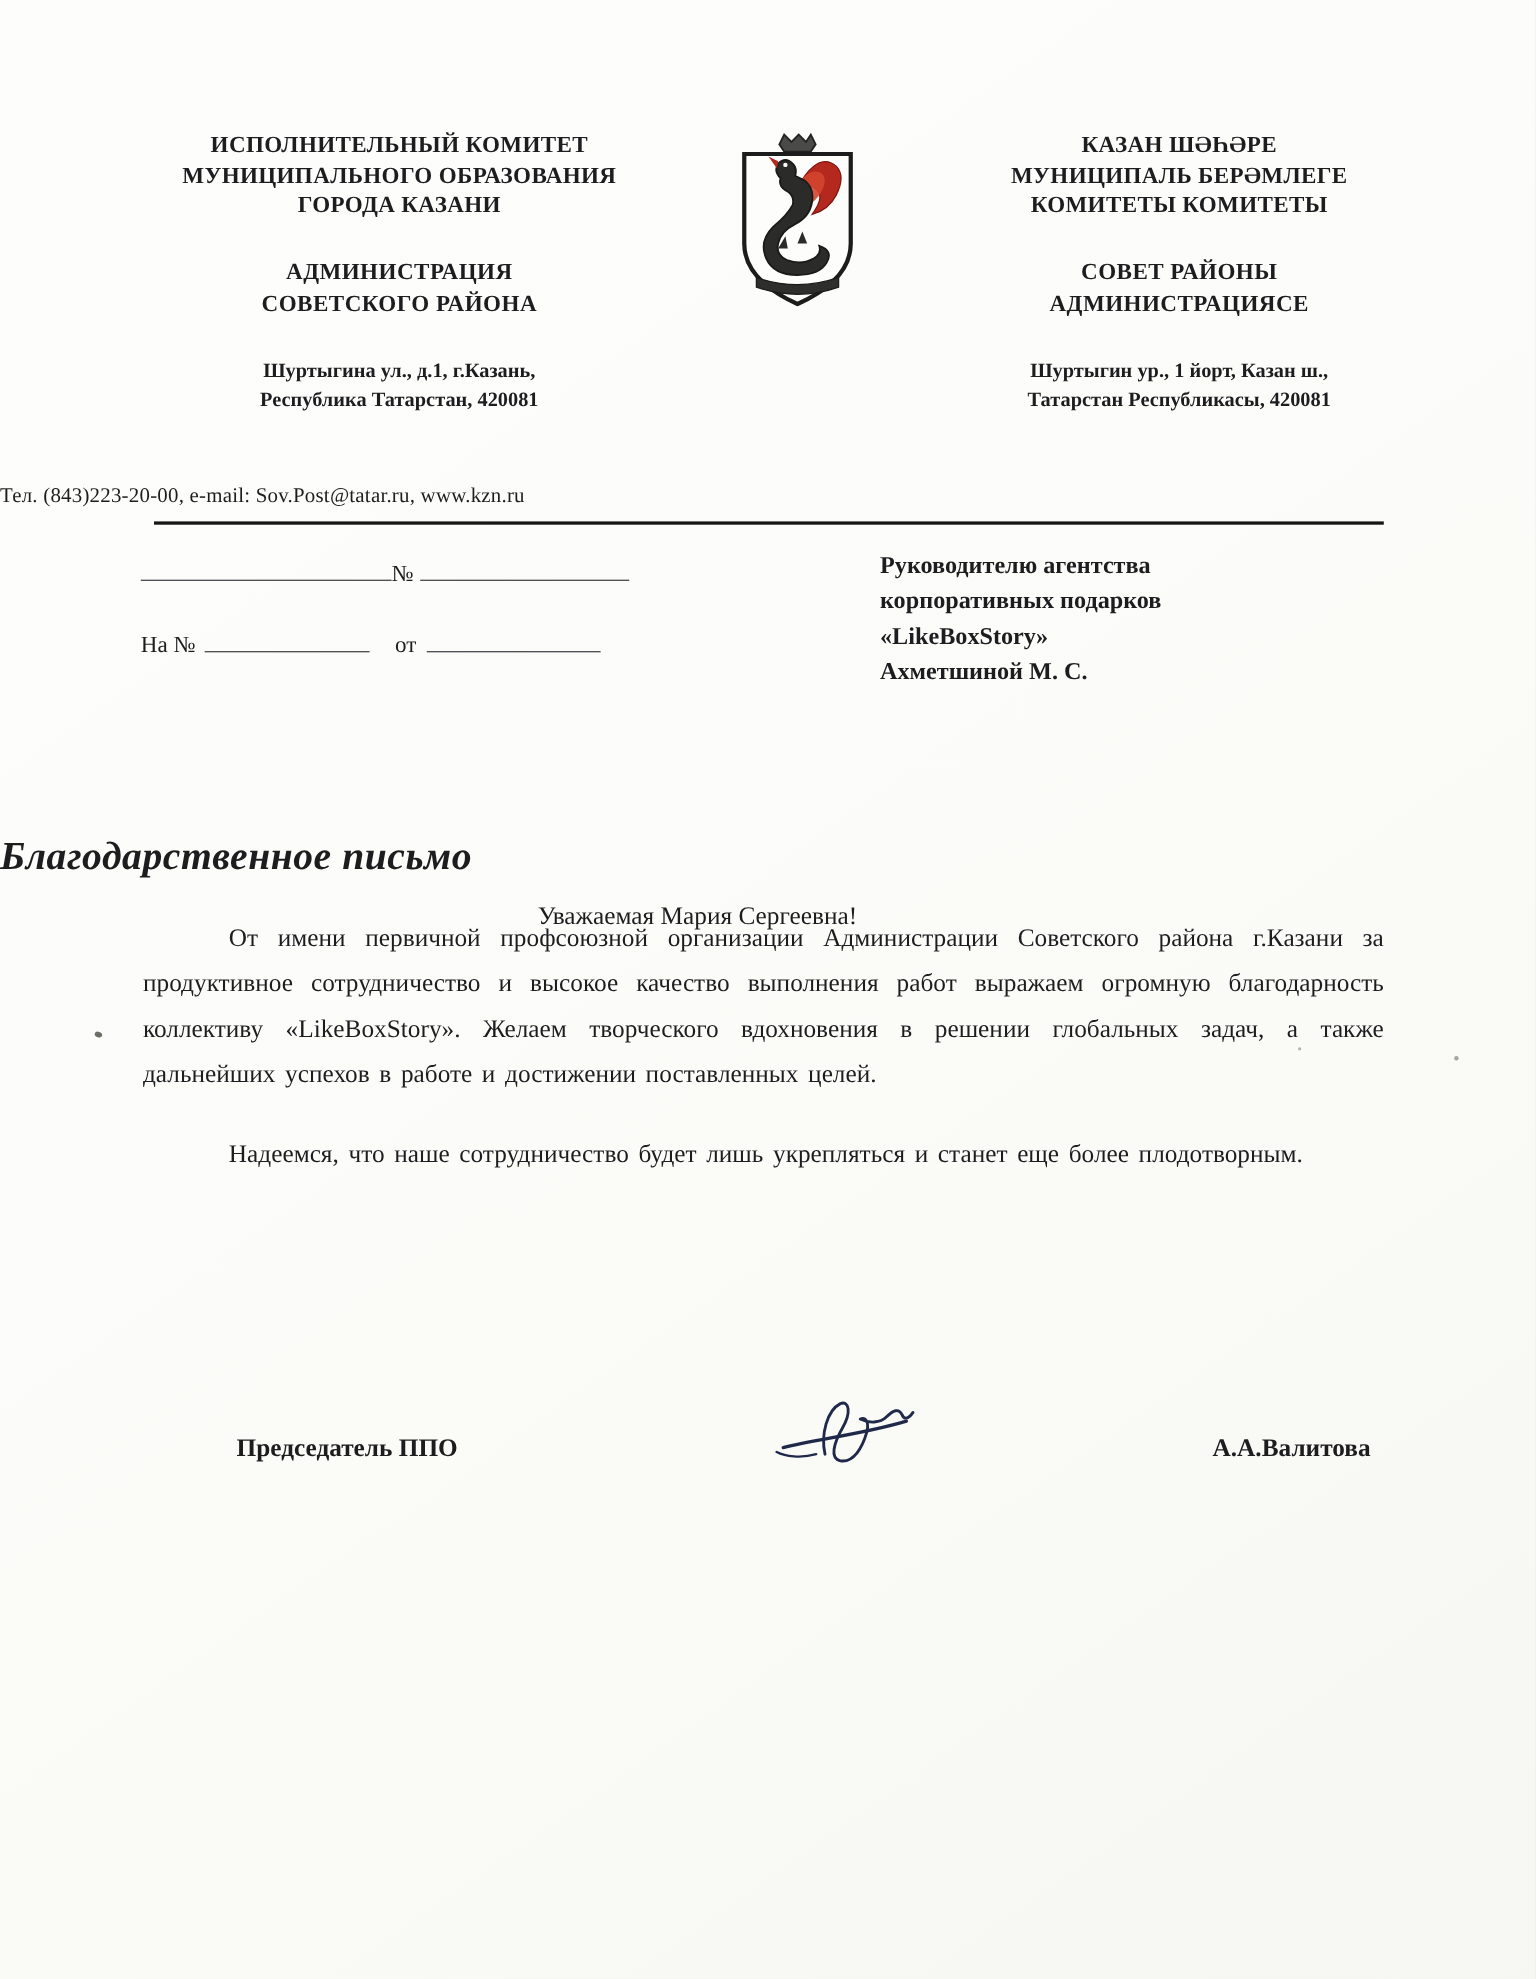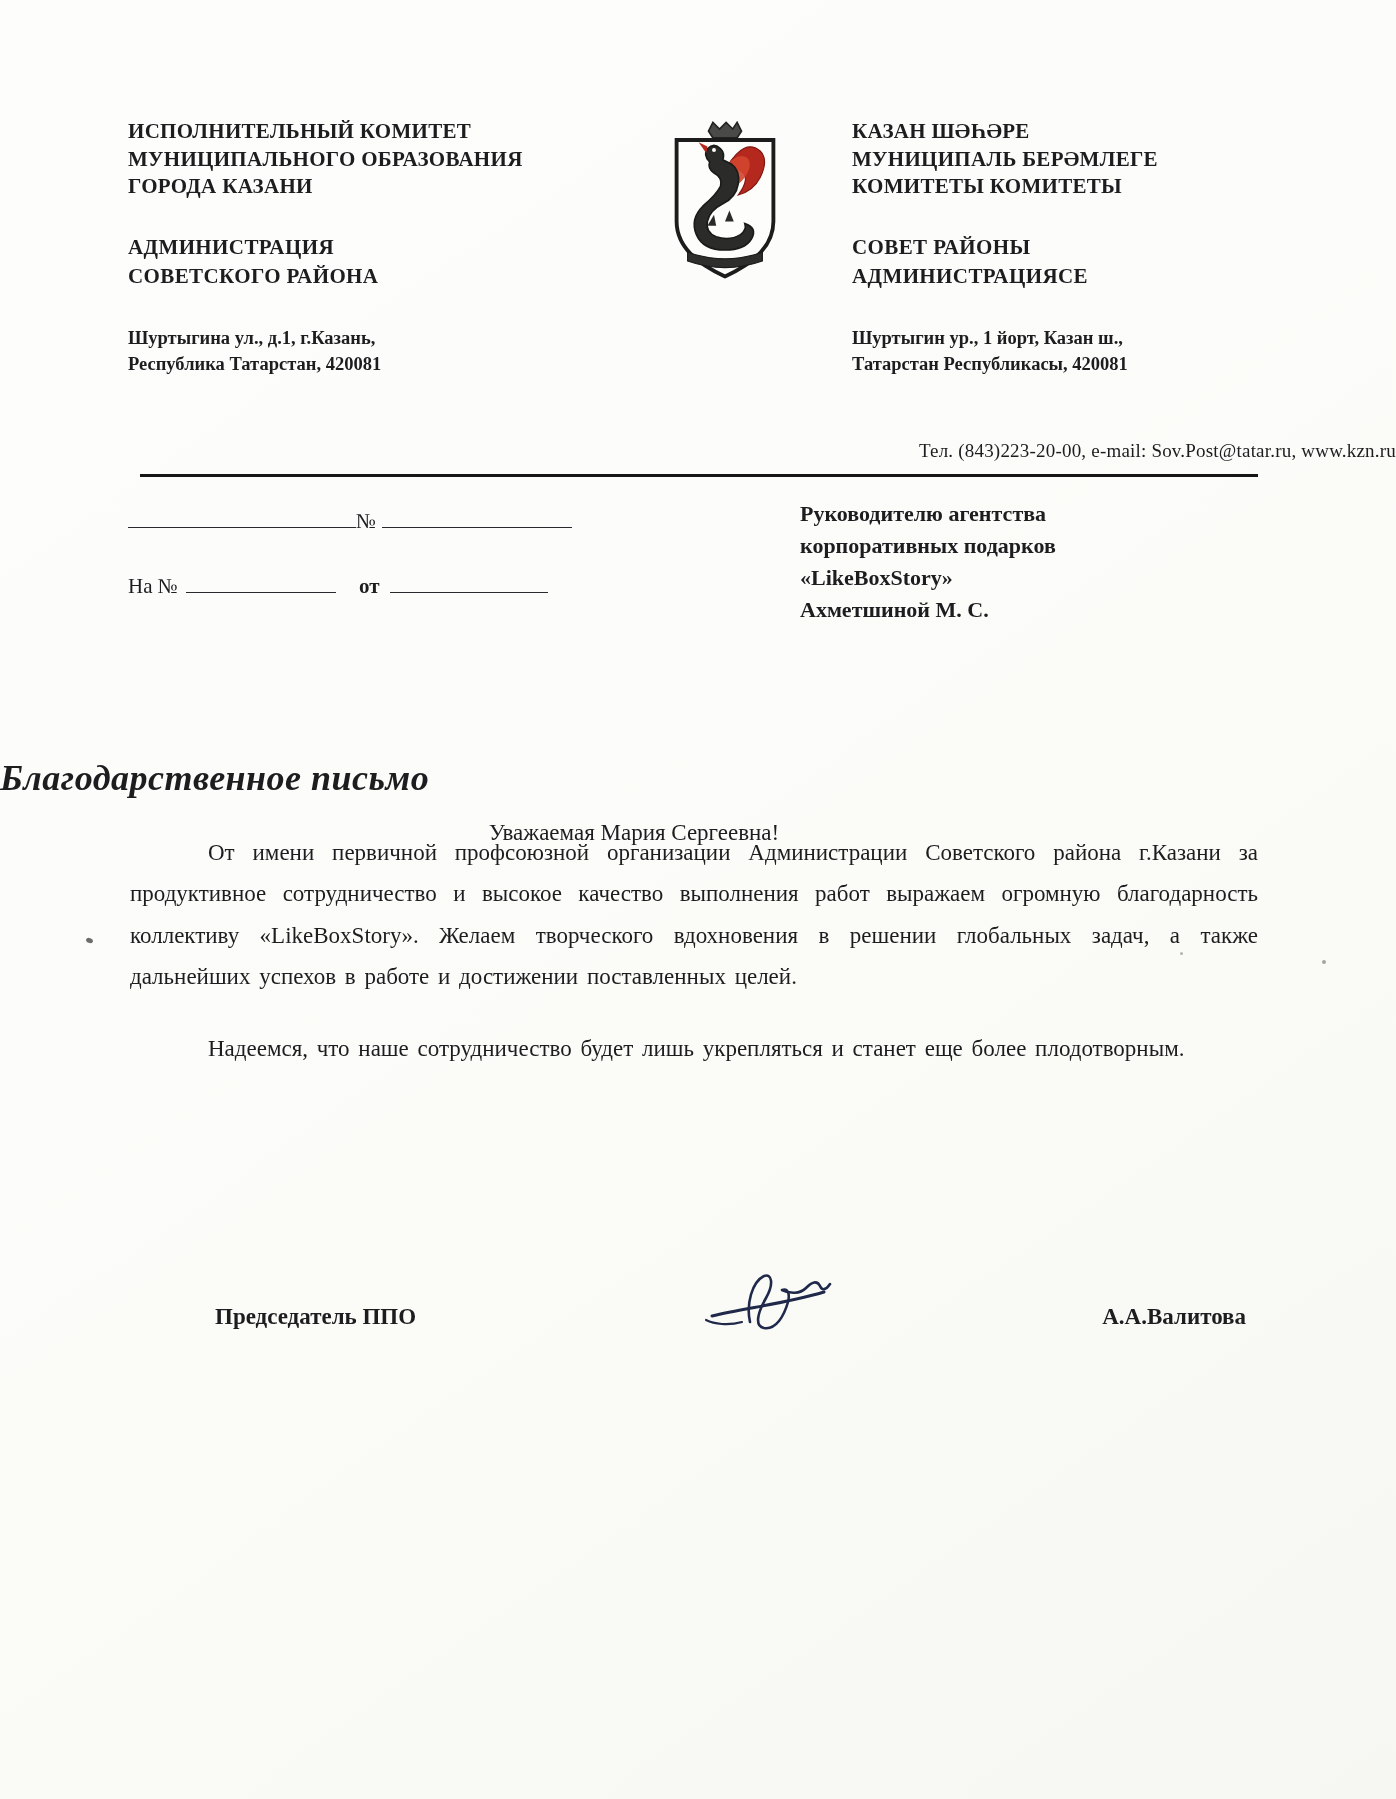--- a/index.html
+++ b/index.html
@@ -18,34 +18,34 @@
   }
 
   
   .letterhead {
     position: absolute;
     top: 118px; left: 128px; right: 104px;
     display: flex;
     justify-content: space-between;
     align-items: flex-start;
   }
-  .lh-col { text-align: left; font-weight: bold; }
+  .lh-col { text-align: center; font-weight: bold; }
   .lh-left  { width: 470px; }
   .lh-right { width: 440px; }
   .org-line  { font-size: 21px; line-height: 1.32; letter-spacing: 0.3px; }
   .dept-block { margin-top: 32px; }
   .dept-line { font-size: 21px; line-height: 1.35; letter-spacing: 0.4px; }
   .addr-block { margin-top: 36px; }
   .addr-line { font-size: 18.5px; line-height: 1.4; font-weight: bold; }
   .emblem-wrap { width: 150px; display: flex; justify-content: center; padding-top: 2px; }
 
   
   .contact-line {
-    position: absolute; top: 440px; left: 0; right: 0;
-    text-align: right; font-size: 19px; letter-spacing: 0.2px;
+    position: absolute; top: 440px; left: 0; right: 12px;
+    text-align: left; font-size: 19px; letter-spacing: 0.2px;
   }
   .rule {
     position: absolute; top: 474px; left: 140px; right: 138px;
     height: 3px; background: #161616;
   }
 
   
   .ref-block { position: absolute; top: 505px; left: 128px; font-size: 21px; }
   .ref-line1 { white-space: nowrap; }
   .ref-line2 { margin-top: 36px; white-space: nowrap; }
@@ -164,21 +164,21 @@
 
   <div class="contact-line">Тел. (843)223-20-00, e-mail: Sov.Post@tatar.ru, www.kzn.ru</div>
   <div class="rule"></div>
 
   <div class="ref-block">
     <div class="ref-line1">
       <span class="blank b1"></span><span class="ref-label">№</span><span class="blank b2"></span>
     </div>
     <div class="ref-line2">
       <span class="ref-label">На №</span><span class="blank b3"></span>
-      <span class="ref-label" style="margin-left:18px;font-weight:bold;">от</span><span class="blank b4"></span>
+      <span class="ref-label" style="margin-left:18px;">от</span><span class="blank b4"></span>
     </div>
   </div>
 
   <div class="recipient">
     <div>Руководителю агентства</div>
     <div>корпоративных подарков</div>
     <div>«LikeBoxStory»</div>
     <div>Ахметшиной М. С.</div>
   </div>
 

